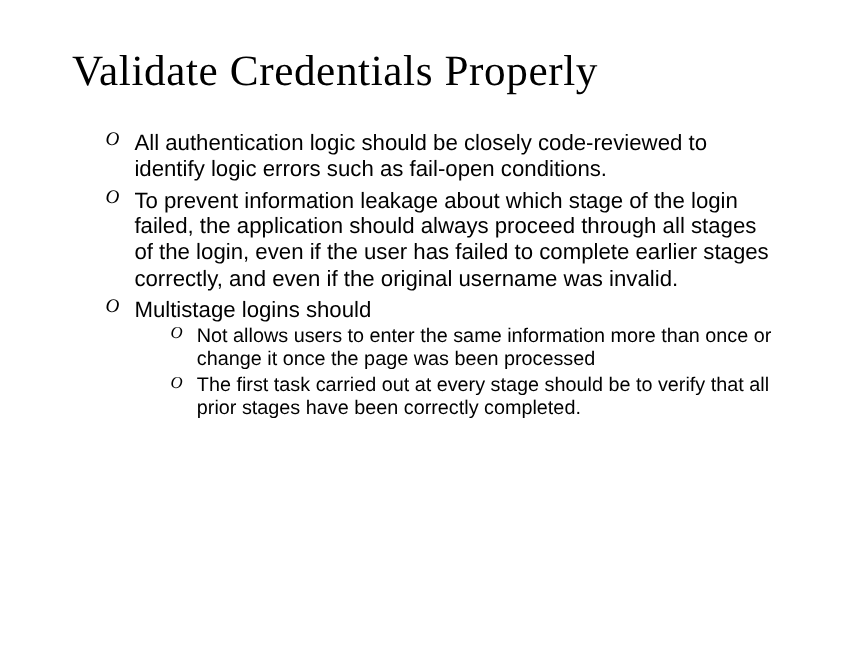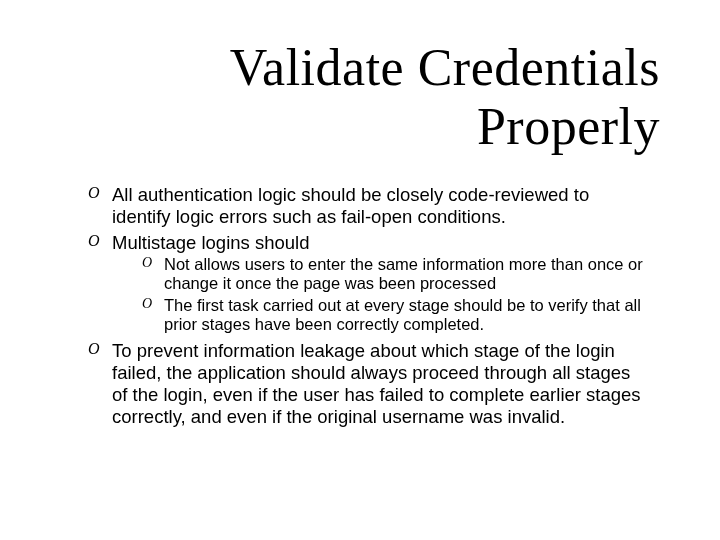--- a/index.html
+++ b/index.html
@@ -13,25 +13,25 @@
     overflow: hidden;
   }
   .slide {
     box-sizing: border-box;
     width: 720px;
     height: 540px;
     padding: 30px 60px 30px 60px;
   }
   .title {
     font-family: "Times New Roman", Times, serif;
-    font-size: 52px;
+    font-size: 36px;
     font-weight: 400;
     letter-spacing: 0.5px;
     margin: 8px 0 28px 0;
-    text-align: right;
+    text-align: left;
   }
   ul.outer {
     list-style: none;
     margin: 0;
     padding: 0 0 0 28px;
   }
   ul.outer > li {
     position: relative;
     font-size: 18.5px;
     line-height: 1.18;
@@ -75,27 +75,27 @@
 <body>
 
 <div class="slide">
   <div class="title">Validate Credentials Properly</div>
 
   <ul class="outer">
     <li>
       <span>All authentication logic should be closely code-reviewed to identify logic errors such as fail-open conditions.</span>
     </li>
     <li>
+      <span>To prevent information leakage about which stage of the login failed, the application should always proceed through all stages of the login, even if the user has failed to complete earlier stages correctly, and even if the original username was invalid.</span>
+    </li>
+    <li>
       <span>Multistage logins should</span>
       <ul class="inner">
         <li>
           <span>Not allows users to enter the same information more than once or change it once the page was been processed</span>
         </li>
         <li>
           <span>The first task carried out at every stage should be to verify that all prior stages have been correctly completed.</span>
         </li>
       </ul>
     </li>
-    <li>
-      <span>To prevent information leakage about which stage of the login failed, the application should always proceed through all stages of the login, even if the user has failed to complete earlier stages correctly, and even if the original username was invalid.</span>
-    </li>
   </ul>
 </div>
 
 </body></html>

